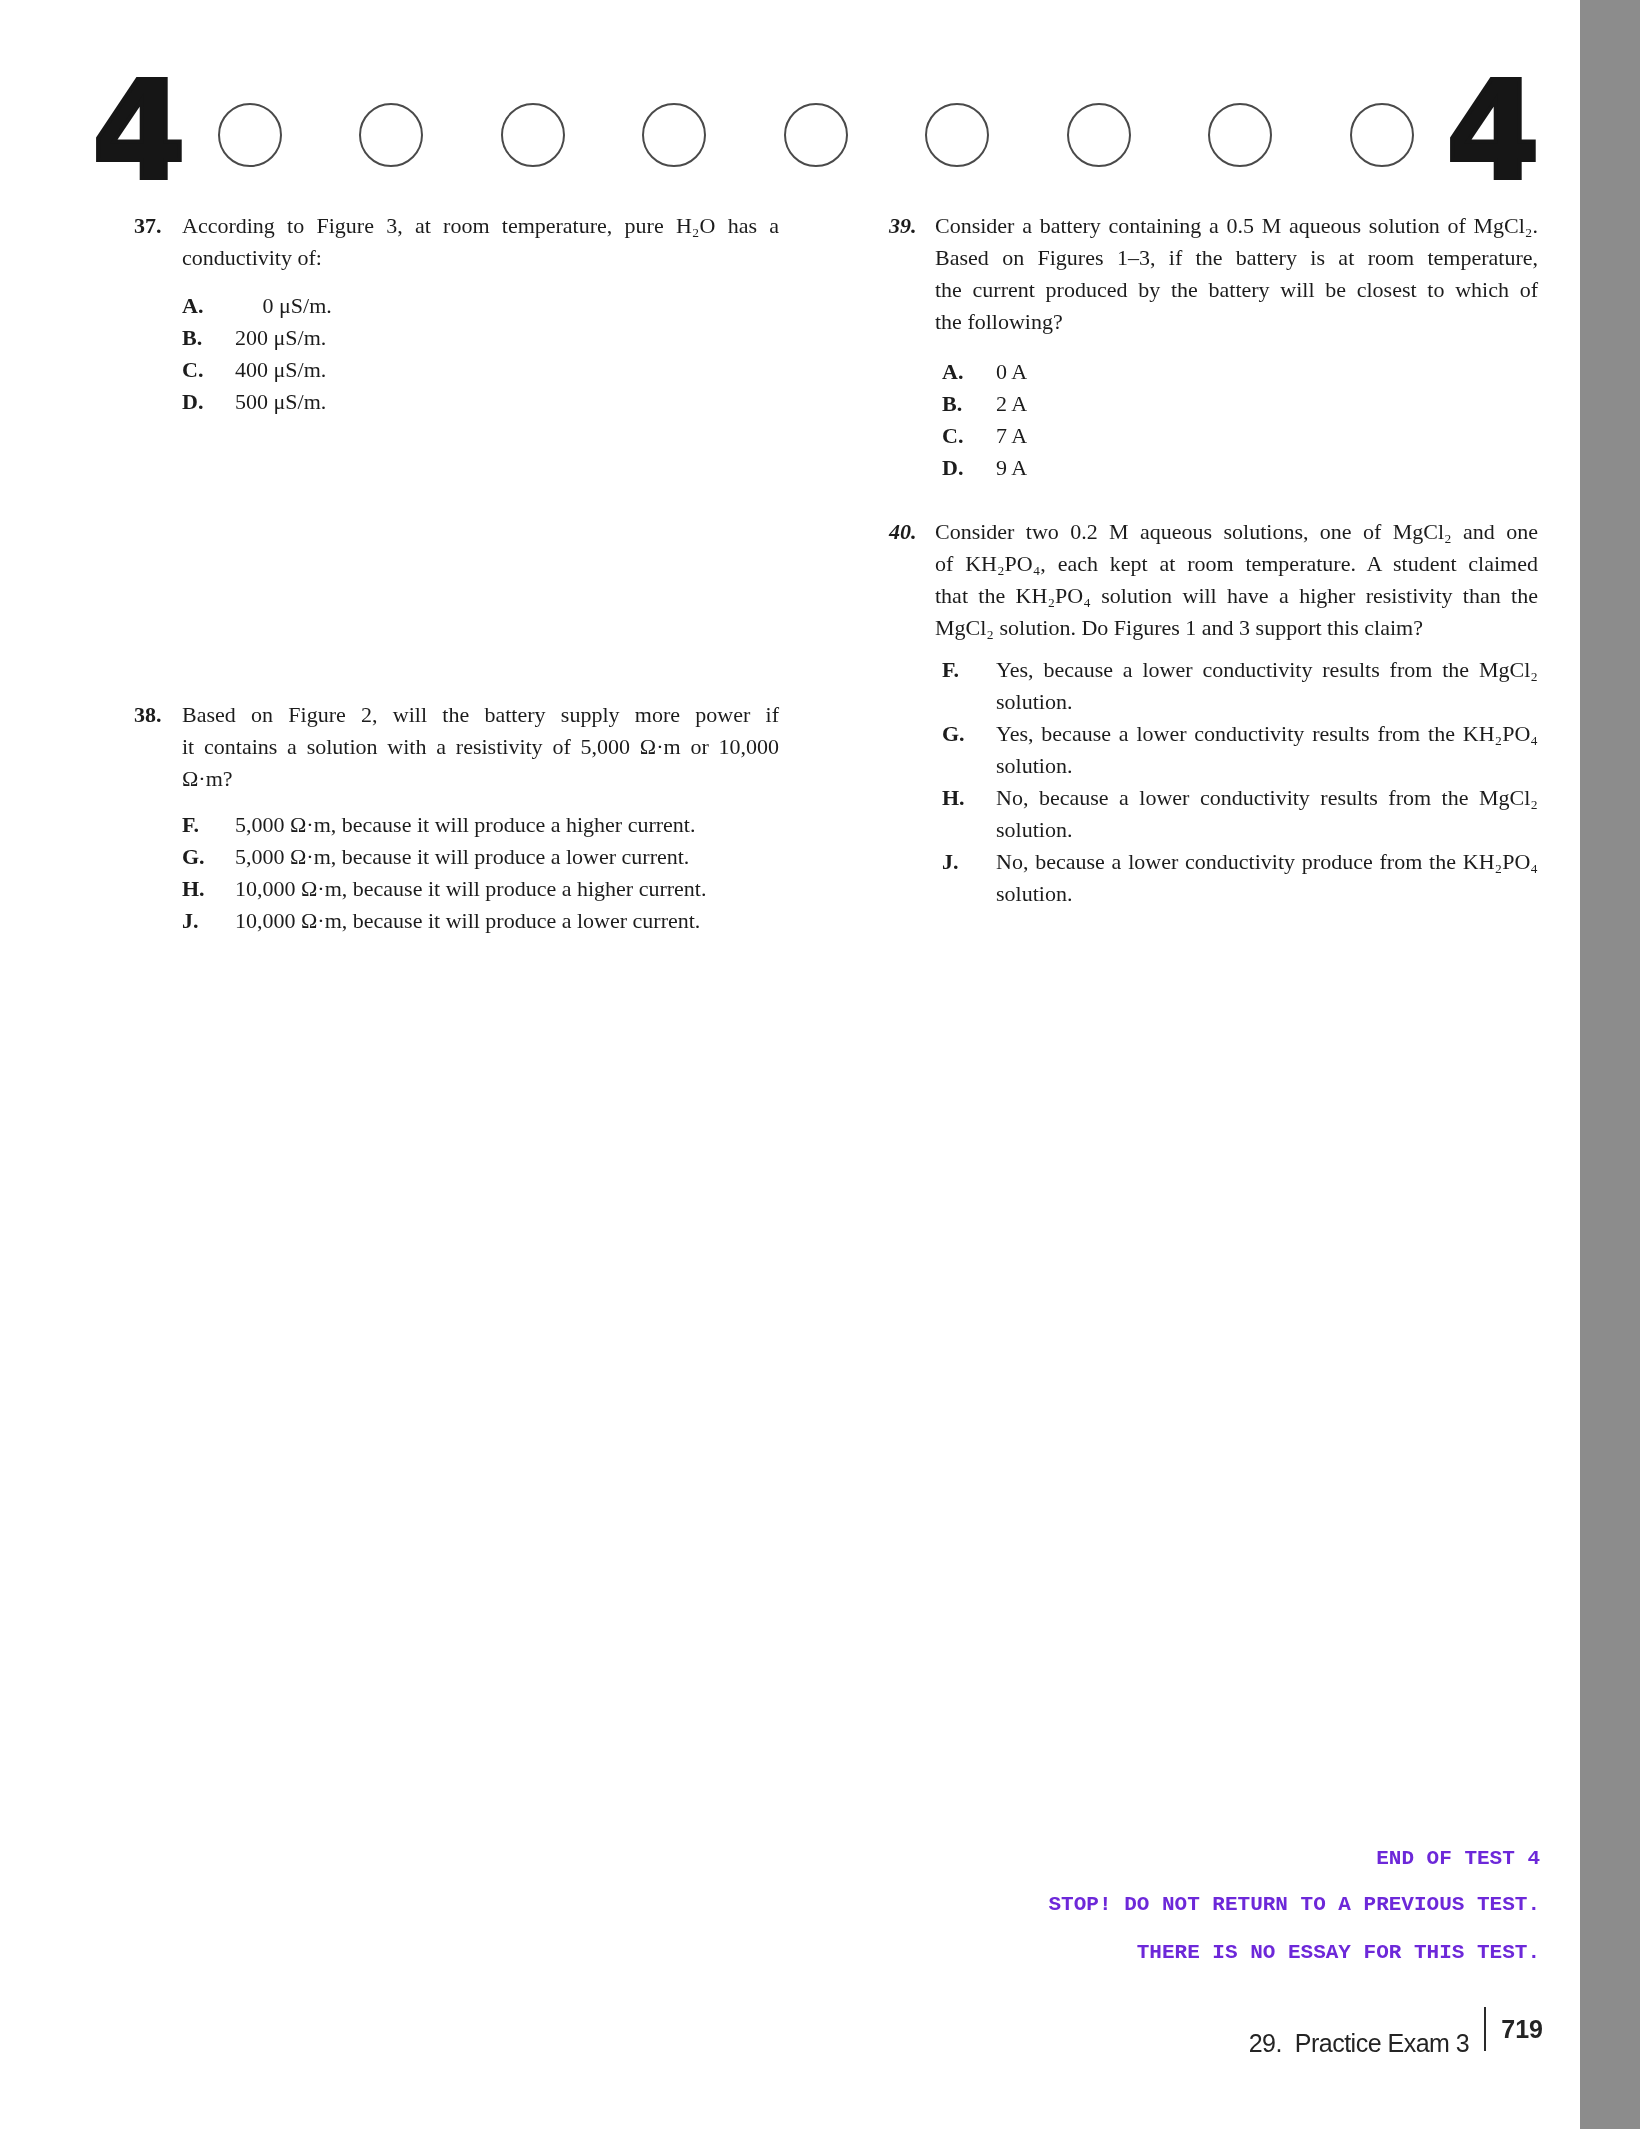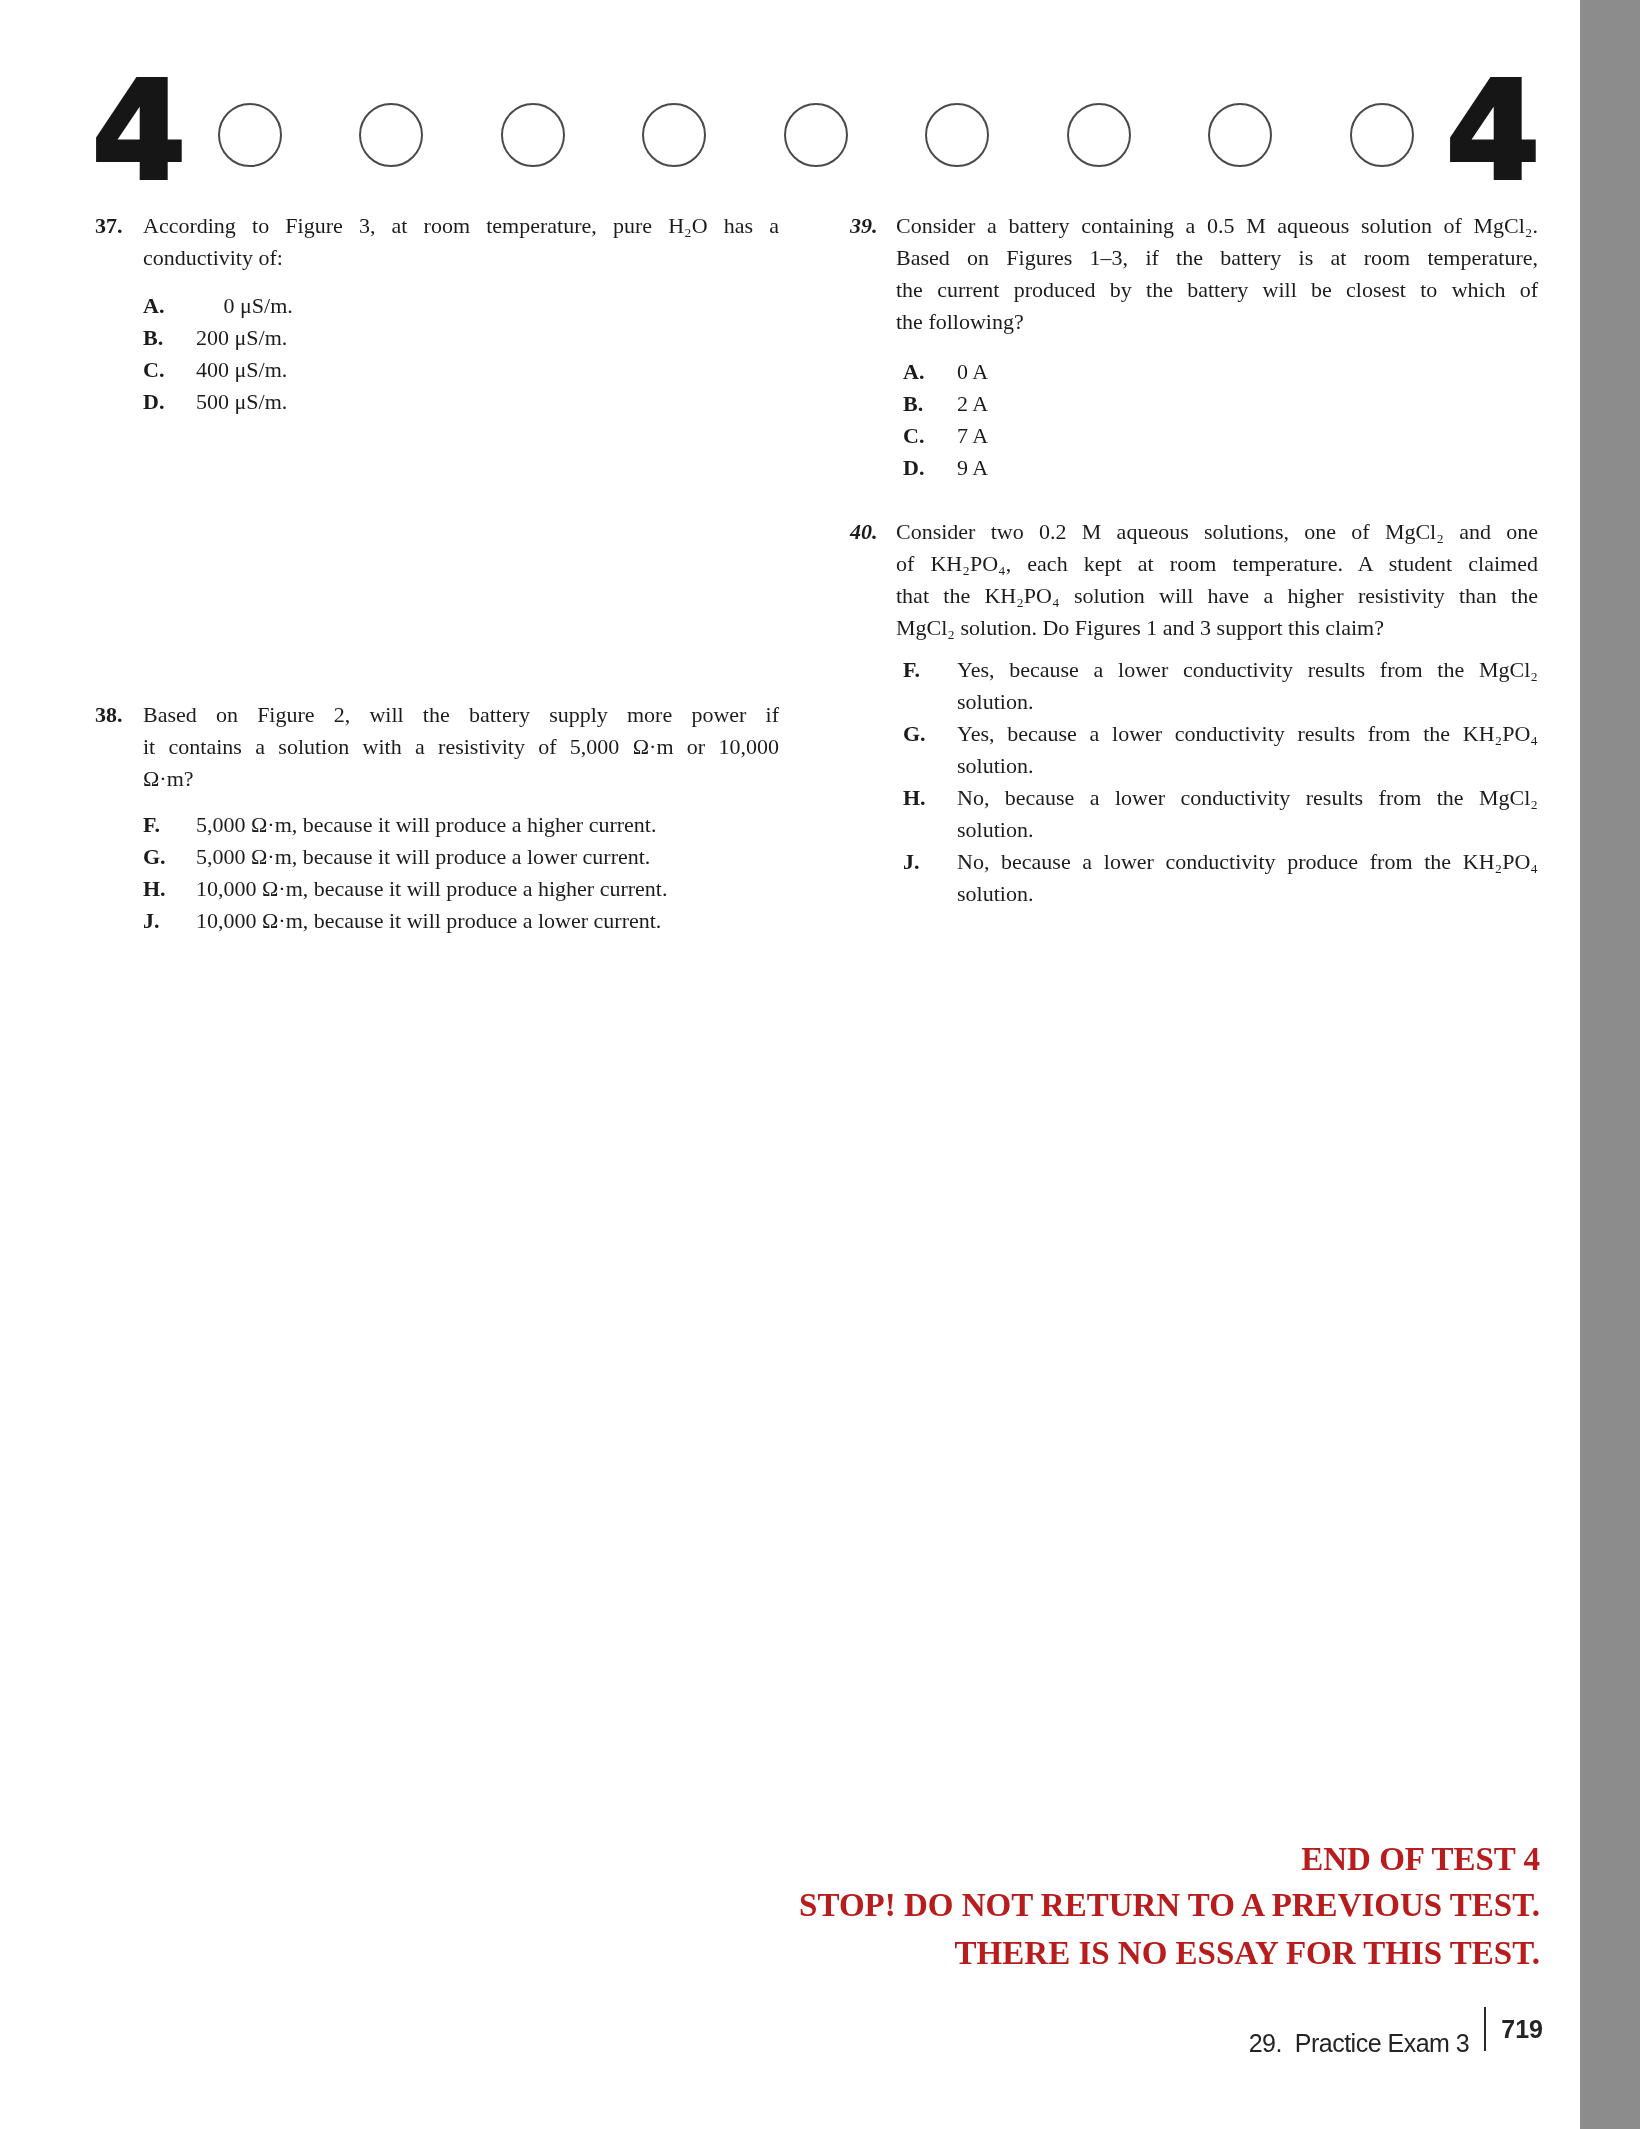--- a/index.html
+++ b/index.html
@@ -26,41 +26,41 @@
   .numeral.right { left:1446px; }
 
   
   .bubble {
     position:absolute; top:103px; width:64px; height:64px;
     border:2px solid #4a4a4a; border-radius:50%; background:#fff;
   }
 
   
   .q { position:absolute; display:flex; font-size:22px; line-height:32px; }
-  .qnum { flex:none; font-weight:bold; }
+  .qnum { flex:none; font-weight:bold;margin-left:39px; }
   .q-left  .qnum { width:48px; }
   .q-right .qnum { width:46px;font-style:italic; }
   .qbody { flex:1; min-width:0; }
 
   .tline { text-align:left; }
   .tline.fill { text-align:justify; text-align-last:justify; }
 
   .opts { }
   .opt { display:flex; }
   .opt .letter { flex:none; font-weight:bold; }
   .q-left  .opt .letter { width:53px; }
   .q-right .opt { padding-left:7px; }
   .q-right .opt .letter { width:54px; }
   .opt .otext { flex:1; min-width:0; }
 
   
   .endline {
     position:absolute; right:100px;
-    font-family:Liberation Serif, serif; font-weight:bold;
-    font-size:33px; line-height:38px; color:#b91c1c;
+    font-family:Liberation Mono, monospace; font-weight:bold;
+    font-size:21px; line-height:38px; color:#6d28d9;
     white-space:nowrap;
   }
   #end-line  { top:1840px; }
   #stop-line { top:1886px; }
   #essay-line{ top:1934px;margin-left:16px; }
 
   
   .pagefooter {
     position:absolute; right:97px; top:2006px; height:46px;
     display:flex; align-items:center; gap:15px;

